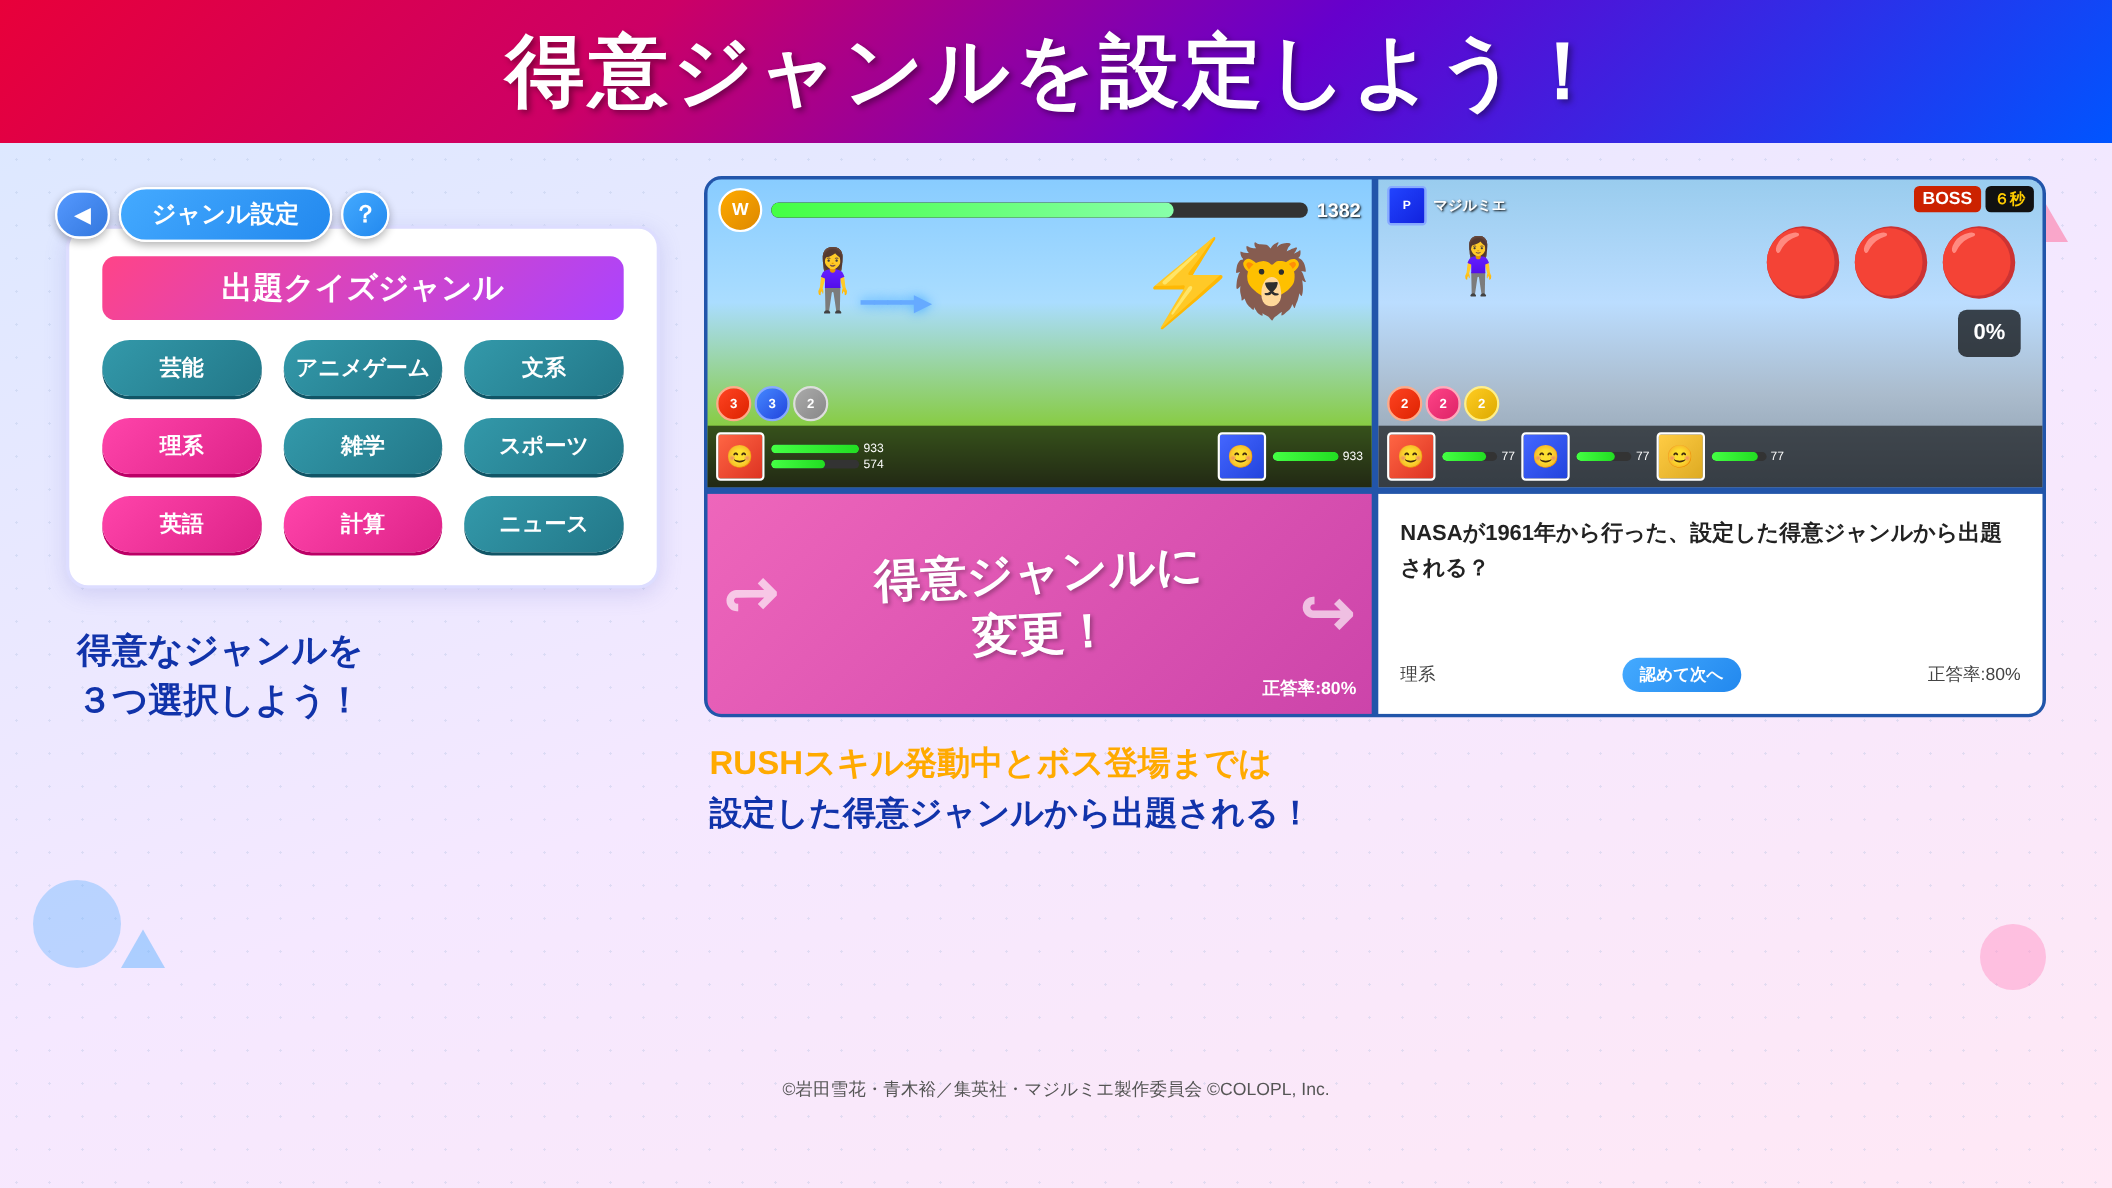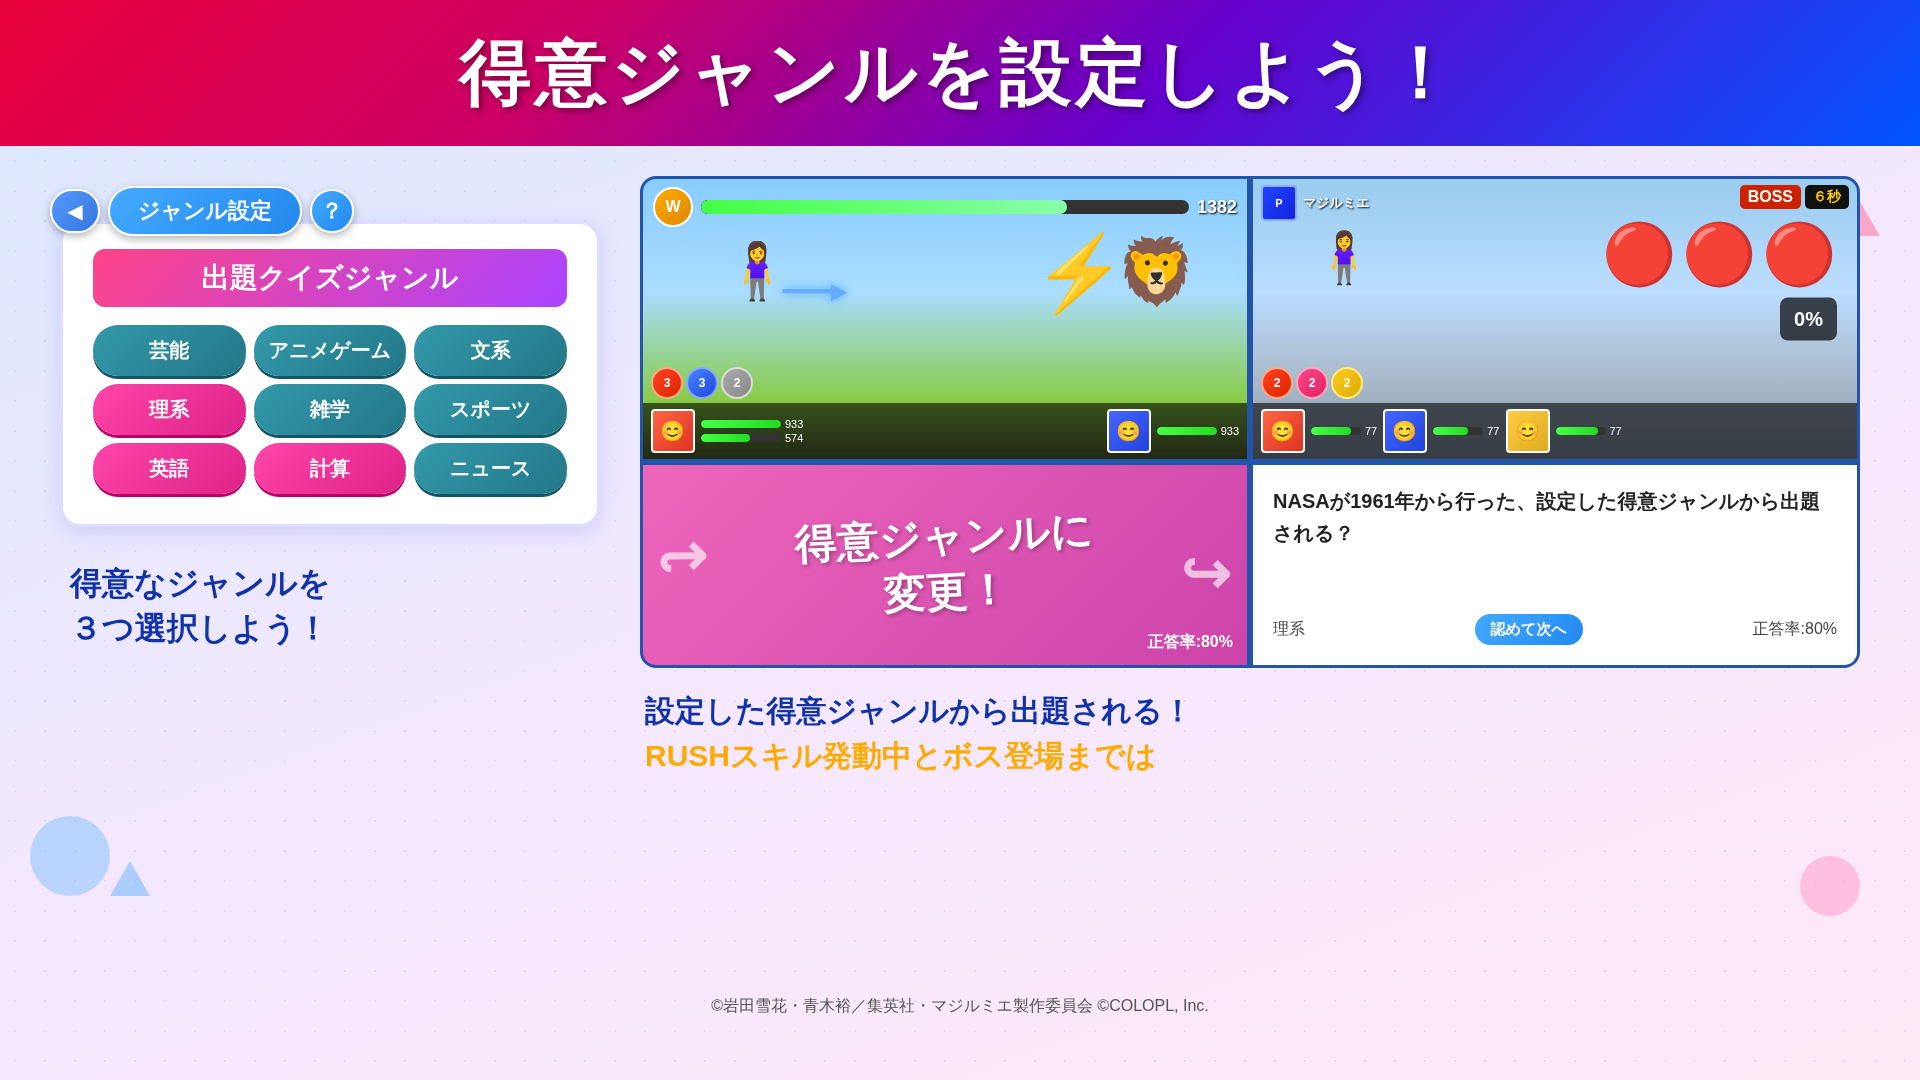--- a/index.html
+++ b/index.html
@@ -8,21 +8,21 @@
       height: 1080px;
       overflow: hidden;
       background: #f0f4ff;
       font-family: 'Arial', sans-serif;
       position: relative;
     }
 
     
     .header-bg {
       width: 100%;
-      height: 146px;
+      height: 130px;
       background: linear-gradient(135deg, #e8003a 0%, #cc0066 30%, #6600cc 60%, #0055ff 100%);
       display: flex;
       align-items: center;
       justify-content: center;
       position: relative;
       z-index: 2;
     }
 
     .main-title {
       color: #ffffff;
@@ -188,21 +188,21 @@
       text-align: center;
       color: #555;
       font-size: 18px;
       margin-bottom: 20px;
     }
 
     
     .genre-grid {
       display: grid;
       grid-template-columns: repeat(3, 1fr);
-      gap: 8px;
+      gap: 20px;
     }
 
     .genre-btn {
       border-radius: 25px;
       border: none;
       color: white;
       font-size: 20px;
       font-weight: bold;
       padding: 12px 10px;
       cursor: pointer;
@@ -527,21 +527,21 @@
         <div style="font-size:20px;color:#222;font-weight:bold;line-height:1.6;">NASAが1961年から行った、設定した得意ジャンルから出題される？</div>
         <div style="display:flex;align-items:center;justify-content:space-between;">
           <span style="font-size:16px;color:#444;">理系</span>
           <button style="background:linear-gradient(135deg,#44aaff,#2288ee);color:white;font-size:15px;font-weight:bold;padding:6px 16px;border-radius:16px;border:none;cursor:pointer;">認めて次へ</button>
           <span style="font-size:16px;color:#444;">正答率:80%</span>
         </div>
       </div>
     </div>
 
     <div class="right-description">
+      <div style="font-size:30px;font-weight:900;color:#ffaa00;line-height:1.5;">RUSHスキル発動中とボス登場までは</div>
       <div style="font-size:30px;font-weight:900;color:#1133aa;line-height:1.5;">設定した得意ジャンルから出題される！</div>
-      <div style="font-size:30px;font-weight:900;color:#ffaa00;line-height:1.5;">RUSHスキル発動中とボス登場までは</div>
     </div>
   </div>
 
   <div class="bottom-section">
     <div class="bottom-copyright">©岩田雪花・青木裕／集英社・マジルミエ製作委員会 ©COLOPL, Inc.</div>
   </div>
 </div>
 
 </body></html>

